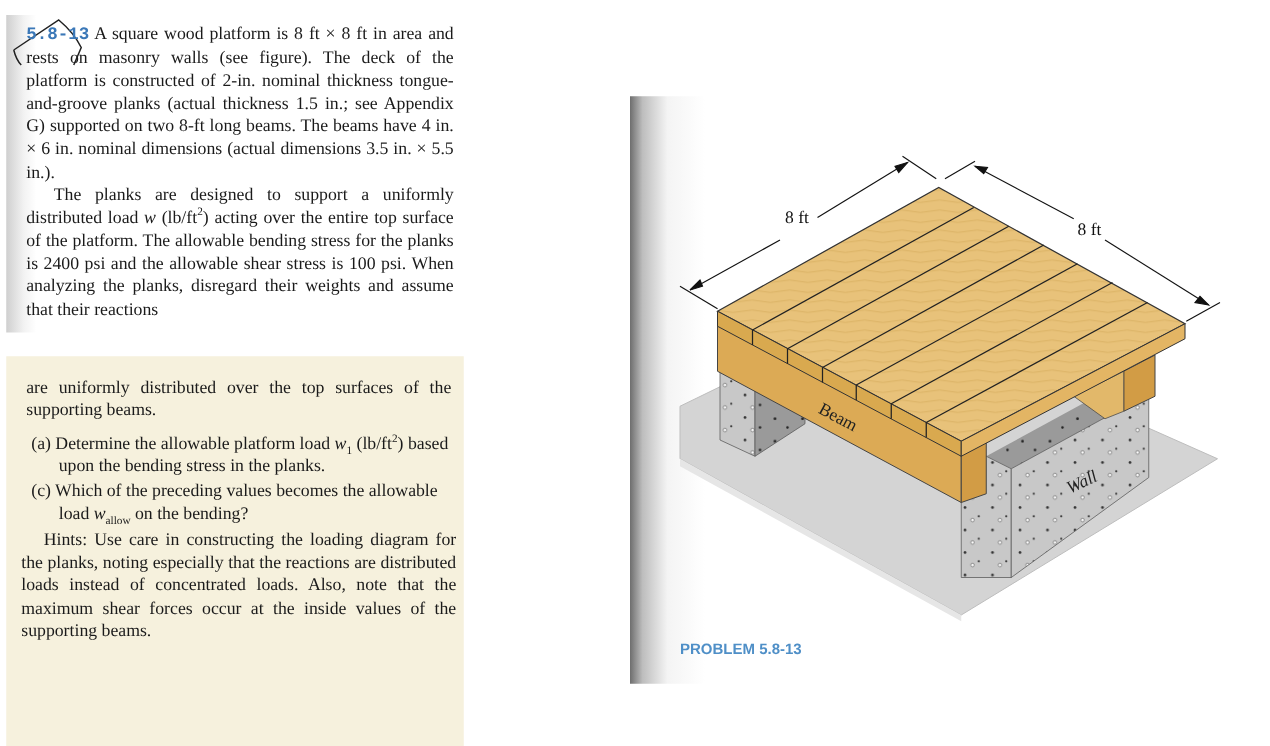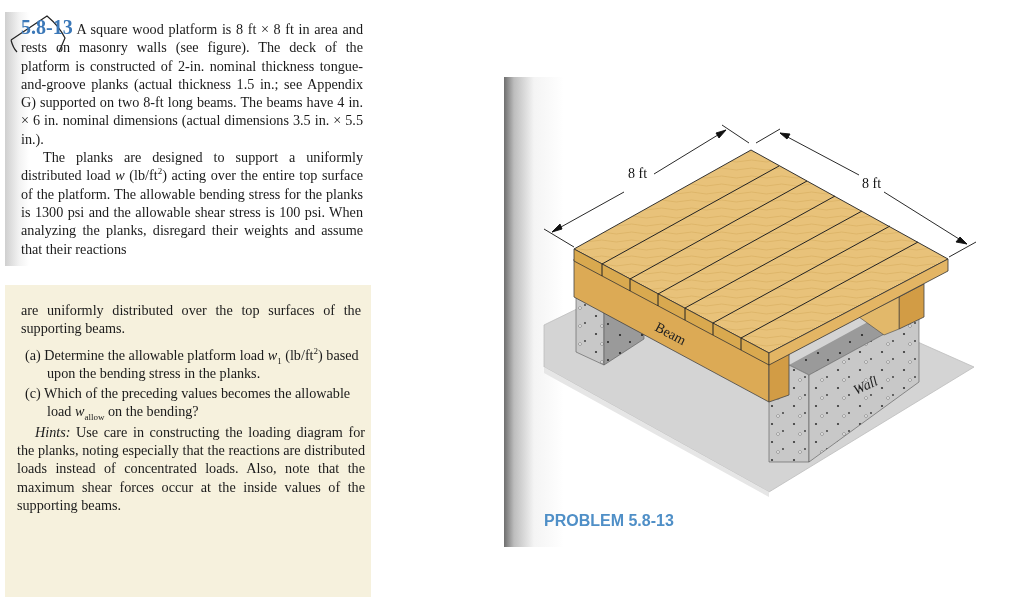--- a/index.html
+++ b/index.html
@@ -8,69 +8,69 @@
   
   .block-top {
     position: absolute; left: 5px; top: 12px; width: 362px; height: 254px;
     background: linear-gradient(90deg, #cfcfcf 0px, #f2f2f2 14px, #ffffff 24px, #ffffff 100%);
   }
   .block-top .text {
     position: absolute; left: 16px; top: 6px; width: 342px;
     font-size: 14.2px; line-height: 18.3px; text-align: justify;
   }
   .pnum {
-    color: #3b78b8; font-family: Liberation Serif, serif; font-weight: bold; font-size: 20px;
+    color: #3b78b8; font-family: Liberation Mono, monospace; font-weight: bold; font-size: 14px;
     position: relative;
   }
   .pnum-arc { position: absolute; left: 2px; top: 0px; width: 90px; height: 50px; pointer-events: none; }
   .indent { text-indent: 22px; }
 
   
   .block-bottom {
     position: absolute; left: 5px; top: 285px; width: 366px; height: 312px;
     background: #f6f1dd;
   }
   .block-bottom .text {
     position: absolute; left: 12px; top: 12px; width: 348px;
     font-size: 14.2px; line-height: 18.3px;
   }
   .para { text-align: justify; margin: 4px; }
   .item { margin: 8px 0 0 0; padding-left: 30px; text-indent: -22px; font-family: Liberation Serif, serif; }
   .item + .item { margin-top: 2px; }
   .hint { margin: 2px 0 0 0; text-align: justify; text-indent: 18px; }
-  .hint .lbl { font-style: italic; }
+  .hint .lbl { }
   .mathw { font-style: italic; }
   sub, sup { font-size: 9px; line-height: 0; }
 
   
   .figure {
     position: absolute; left: 504px; top: 77px; width: 492px; height: 470px;
     background: linear-gradient(90deg, #6e6e6e 0px, #bdbdbd 10px, #f4f4f4 30px, #ffffff 60px, #ffffff 100%);
   }
   .figure svg { position: absolute; left: 0; top: 0; }
   .caption {
     position: absolute; left: 40px; top: 435px;
-    font-family: "Liberation Sans", "DejaVu Sans", sans-serif; font-weight: bold; font-size: 16px; color: #4f8fc7;
+    font-family: "Liberation Sans", "DejaVu Sans", sans-serif; font-weight: bold; font-size: 12px; color: #4f8fc7;
   }
   .dim-label { font-family: "Liberation Serif", "DejaVu Serif", serif; font-size: 14px; fill: #111; }
   .fig-label { font-family: "Liberation Serif", "DejaVu Serif", serif; font-size: 14px; fill: #222; }
 </style>
 </head>
 <body>
 
 <div class="block-top">
   <svg class="pnum-arc" viewBox="0 0 90 50" width="90" height="50">
     <path d="M4 28 L40 4 Q52 14 58 26 L52 40 M4 28 Q6 36 10 40" fill="none" stroke="#222" stroke-width="1.2"></path>
   </svg>
   <div class="text">
     <p class="para" style="margin:0;">
       <span class="pnum">5.8-13</span><span> A square wood platform is 8 ft × 8 ft in area and rests on masonry walls (see figure). The deck of the platform is constructed of 2-in. nominal thickness tongue-and-groove planks (actual thickness 1.5 in.; see Appendix G) supported on two 8-ft long beams. The beams have 4 in. × 6 in. nominal dimensions (actual dimensions 3.5 in. × 5.5 in.).</span>
     </p>
     <p class="para indent" style="margin:0;">
-      <span>The planks are designed to support a uniformly distributed load </span><span class="mathw">w</span><span> (lb/ft</span><sup>2</sup><span>) acting over the entire top surface of the platform. The allowable bending stress for the planks is 1300 psi and the allowable shear stress is 100 psi. When analyzing the planks, disregard their weights and assume that their reactions</span>
+      <span>The planks are designed to support a uniformly distributed load </span><span class="mathw">w</span><span> (lb/ft</span><sup>2</sup><span>) acting over the entire top surface of the platform. The allowable bending stress for the planks is 2400 psi and the allowable shear stress is 100 psi. When analyzing the planks, disregard their weights and assume that their reactions</span>
     </p>
   </div>
 </div>
 
 <div class="block-bottom">
   <div class="text">
     <p class="para">are uniformly distributed over the top surfaces of the supporting beams.</p>
 
     <p class="item">
       <span>(a)</span><span> Determine the allowable platform load </span><span class="mathw">w</span><sub>1</sub><span> (lb/ft</span><sup>2</sup><span>) based upon the bending stress in the planks.</span>

